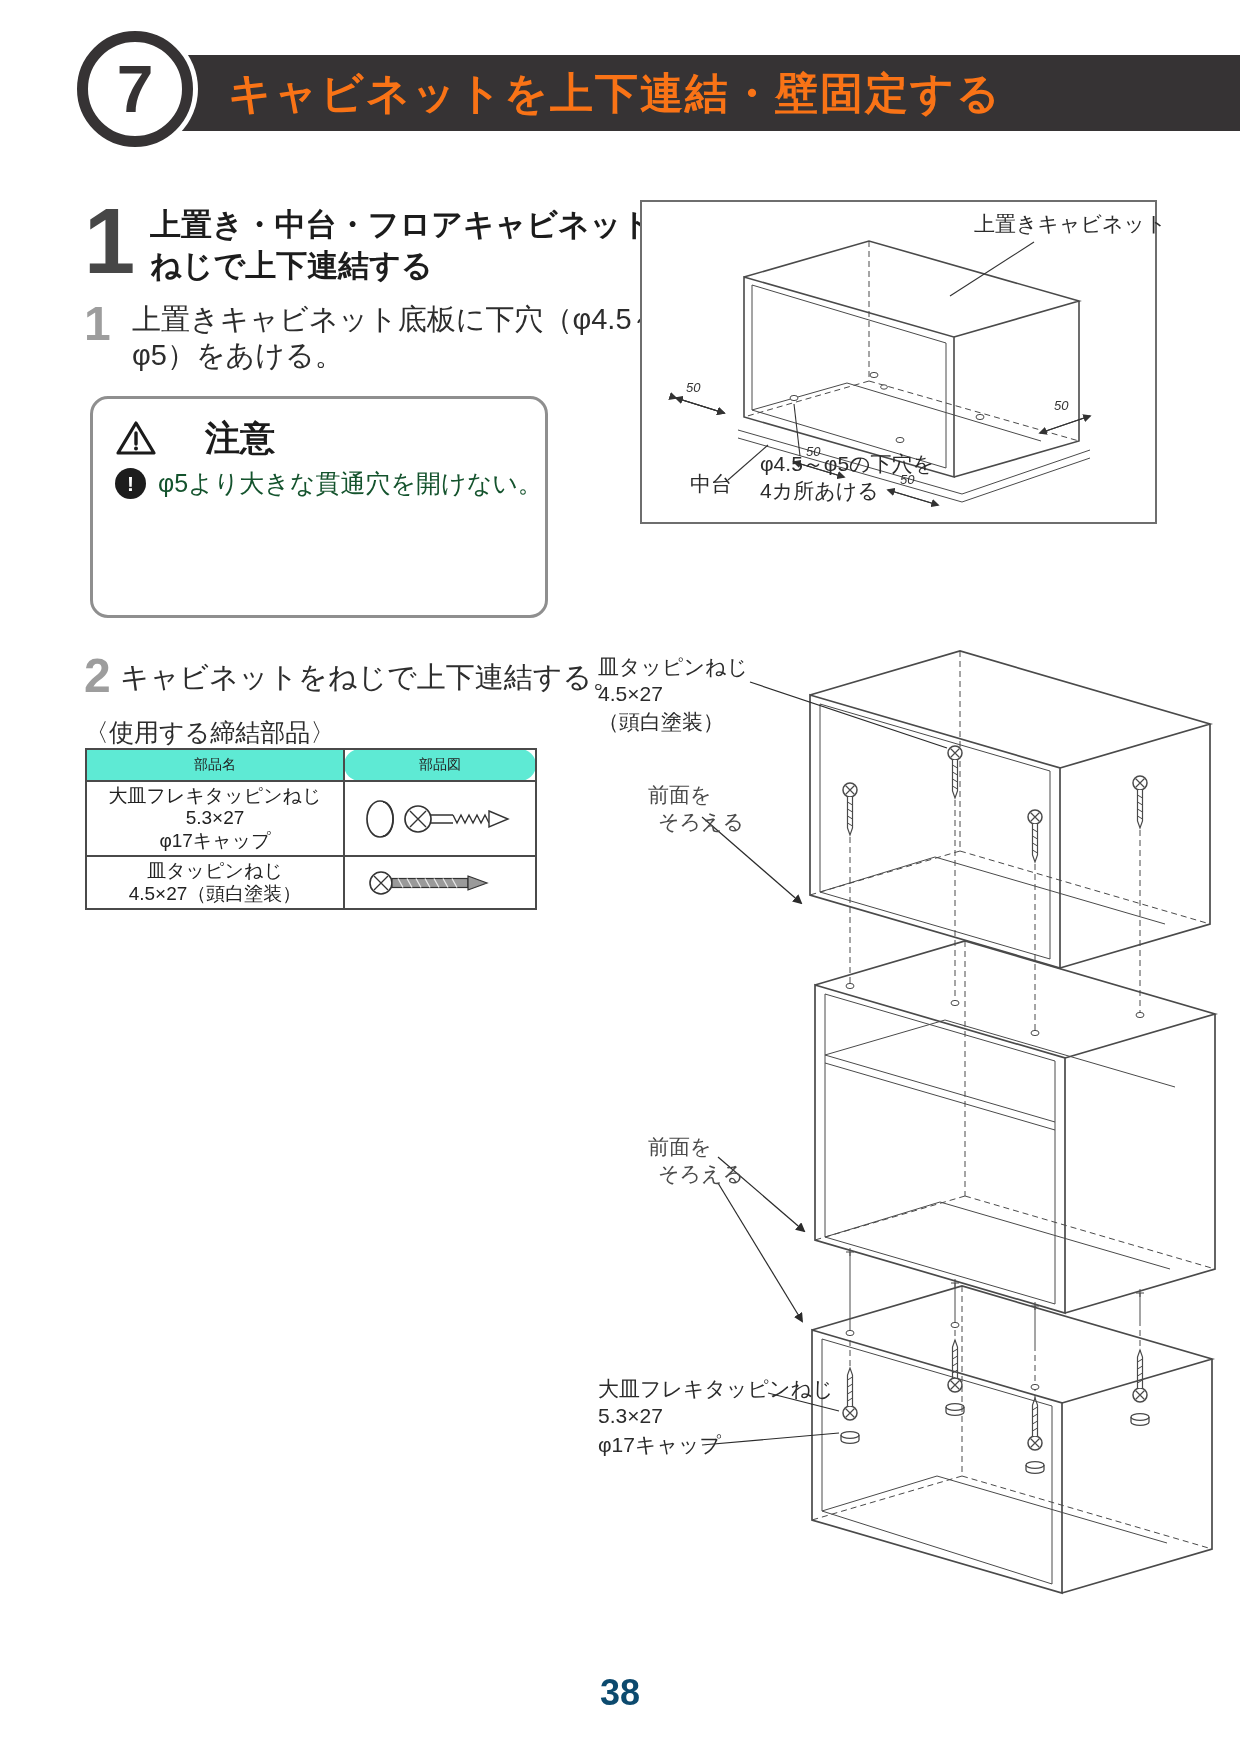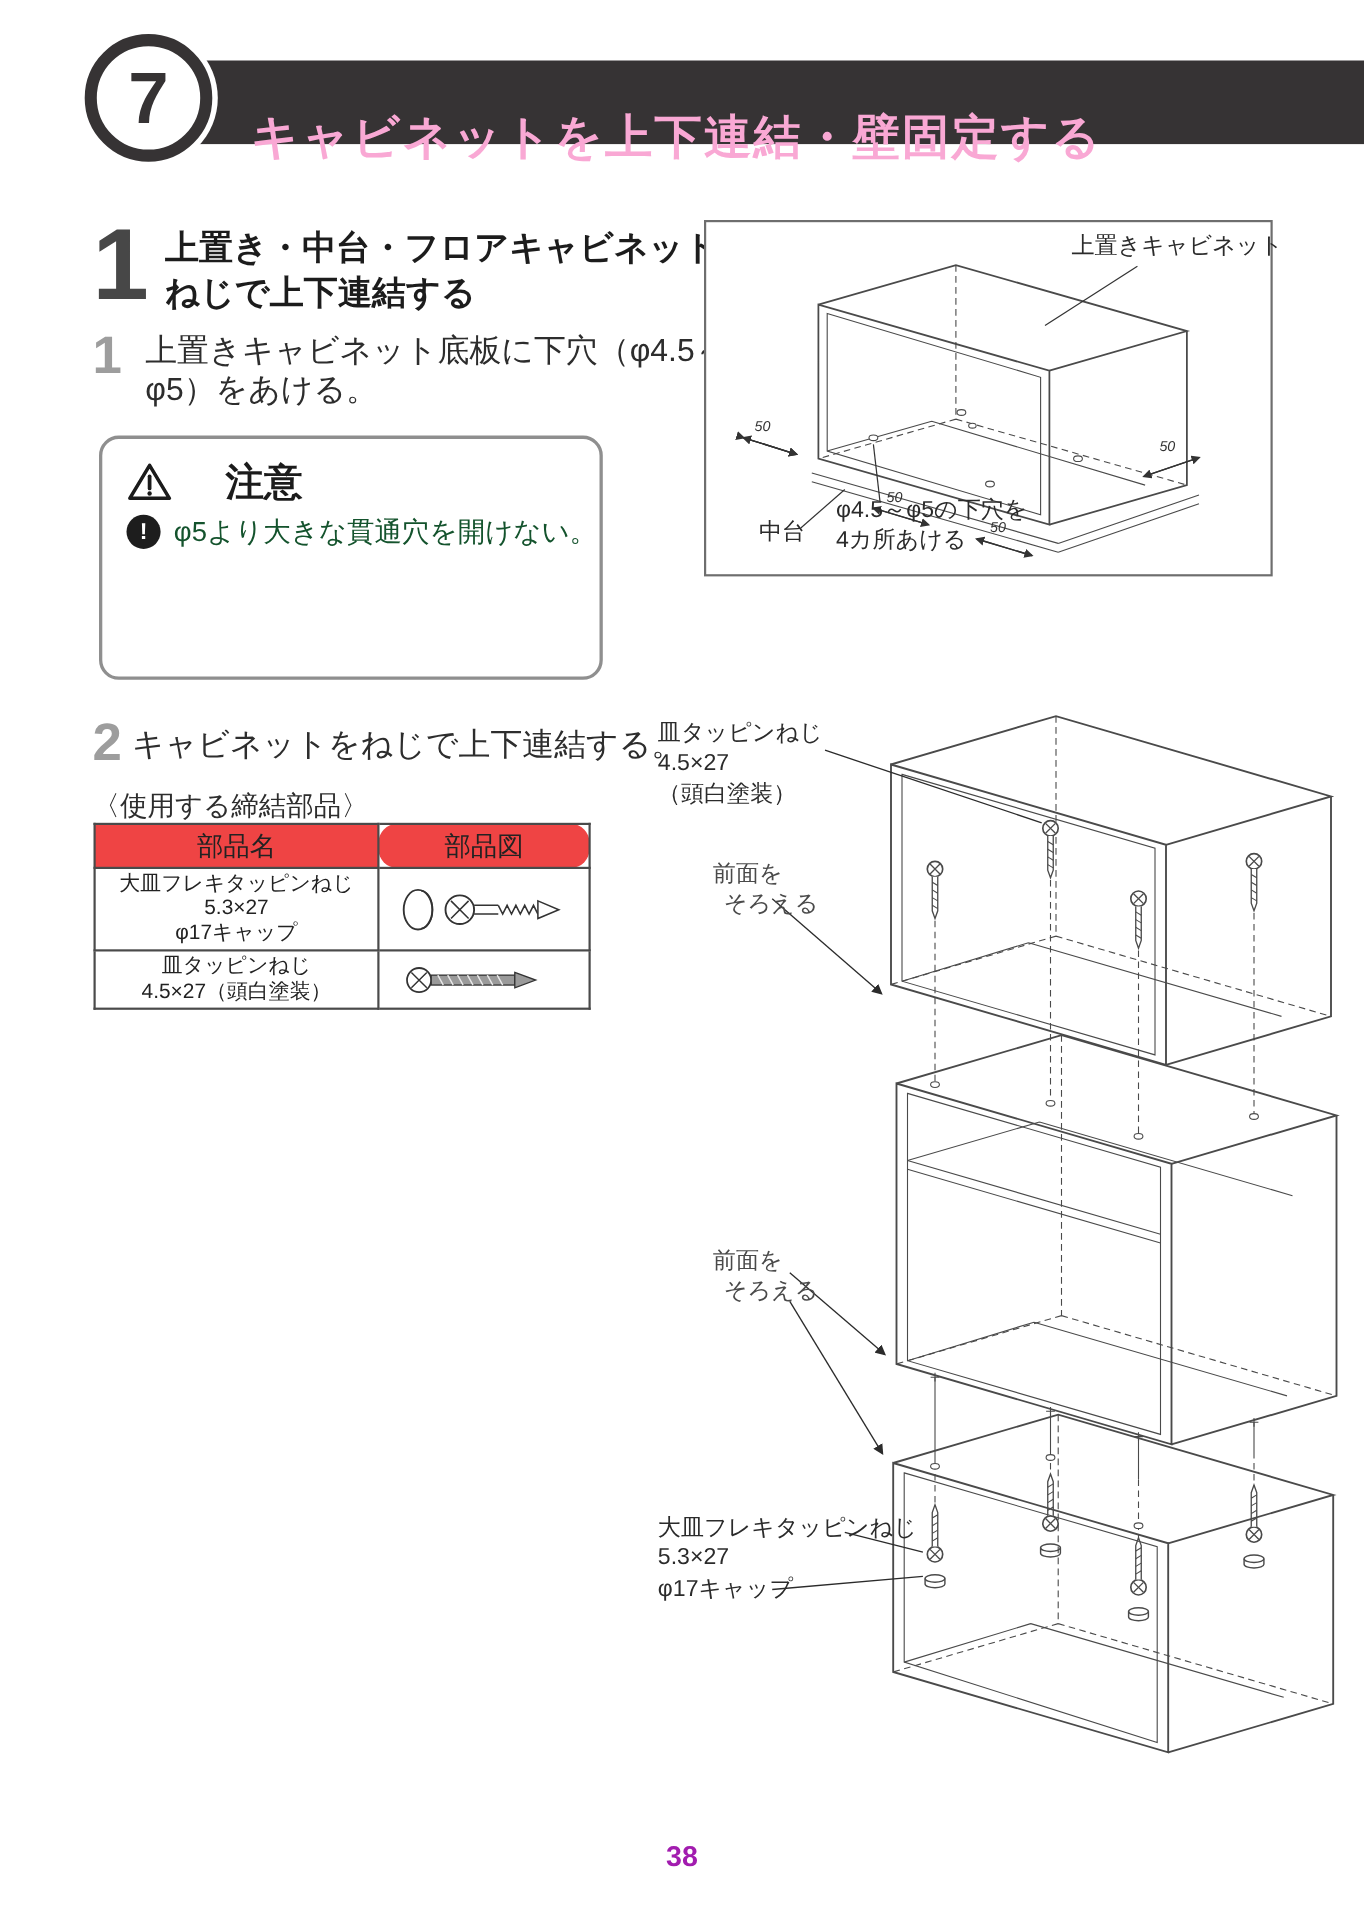--- a/index.html
+++ b/index.html
@@ -3,52 +3,52 @@
 <meta charset="utf-8">
 <style>
   html,body{margin:0;padding:0;background:#e8e8e8;}
   .page{
     position:relative;width:1240px;height:1754px;margin:0 auto;
     background:#ffffff;overflow:hidden;
     font-family:"Liberation Sans","DejaVu Sans",sans-serif;color:#222;
   }
   
   .banner{position:absolute;left:150px;top:55px;right:0;height:76px;background:#363334;}
-  .banner-title{color:#f9a8d4;font-weight:bold;font-size:43px;line-height:76px;padding-left:78px;letter-spacing:2px;white-space:nowrap;margin-top:32px;}
+  .banner-title{color:#f97316;font-weight:bold;font-size:43px;line-height:76px;padding-left:78px;letter-spacing:2px;white-space:nowrap;}
   .step-circle{position:absolute;left:72px;top:26px;width:126px;height:126px;background:#fff;border-radius:50%;display:flex;align-items:center;justify-content:center;}
   .step-circle-inner{width:94px;height:94px;border:11px solid #363334;border-radius:50%;background:#fff;display:flex;align-items:center;justify-content:center;font-size:66px;font-weight:bold;color:#363334;}
   
   .sec-num{position:absolute;left:84px;top:198px;font-size:92px;font-weight:bold;color:#474747;line-height:0.95;}
   .sec-heading{position:absolute;left:150px;top:204px;font-size:31px;font-weight:bold;color:#1c1c1c;line-height:1.33;white-space:nowrap;}
   
   .sub-num{position:absolute;font-size:48px;font-weight:bold;color:#9d9d9d;line-height:1;}
   .sub-text{position:absolute;font-size:29px;color:#2d2d2d;line-height:1.24;white-space:nowrap;}
   
   .warn-box{position:absolute;left:90px;top:396px;width:452px;height:216px;border:3px solid #8f8f8f;border-radius:18px;background:#fff;}
   .warn-title{position:absolute;left:22px;top:16px;display:flex;align-items:center;gap:4px;}
   .warn-title-text{font-size:35px;font-weight:bold;color:#1b1b1b;margin-left:44px;}
   .warn-lead-row{position:absolute;left:22px;top:68px;display:flex;align-items:center;gap:12px;}
   .pro-icon{width:31px;height:31px;border-radius:50%;background:#1d1d1d;color:#fff;font-weight:bold;font-size:21px;display:flex;align-items:center;justify-content:center;flex:0 0 auto;}
   .warn-lead{font-size:25px;font-weight:normal;color:#14532d;white-space:nowrap;}
   .warn-body{position:absolute;left:65px;top:106px;font-size:25px;color:#4c4c4c;line-height:1.42;white-space:nowrap;}
   
   .tbl-caption{position:absolute;left:84px;top:716px;font-size:25px;color:#2d2d2d;}
   .parts-table{position:absolute;left:85px;top:748px;border-collapse:collapse;background:#fff;}
   .parts-table th,.parts-table td{border:2px solid #4a4a4a;text-align:center;vertical-align:middle;padding:3px 4px;}
-  .parts-table th{background:#ef4444;font-size:24px;font-weight:normal;color:#222;height:24px;}
+  .parts-table th{background:#5eead4;font-size:14px;font-weight:normal;color:#222;height:24px;}
   .parts-table td{font-size:19px;color:#222;line-height:1.18;}
   .col-name{width:248px;}
   .col-fig{width:182px;border-radius:17px;}
   
   .diagram1{position:absolute;left:640px;top:200px;width:513px;height:320px;border:2px solid #6e6e6e;background:#fff;}
   .diagram2{position:absolute;left:540px;top:555px;width:700px;height:1045px;}
   .dlabel{position:absolute;font-size:21px;color:#2b2b2b;line-height:1.3;white-space:nowrap;}
   svg{display:block;}
   
-  .page-num{position:absolute;left:0;right:0;top:1672px;text-align:center;font-size:26px;font-weight:bold;color:#a21caf;}
+  .page-num{position:absolute;left:0;right:0;top:1672px;text-align:center;font-size:36px;font-weight:bold;color:#0c4a6e;}
 </style>
 </head>
 <body>
 
 <div class="page">
 
   <div class="banner">
     <div class="banner-title">キャビネットを上下連結・壁固定する</div>
   </div>
   <div class="step-circle">

